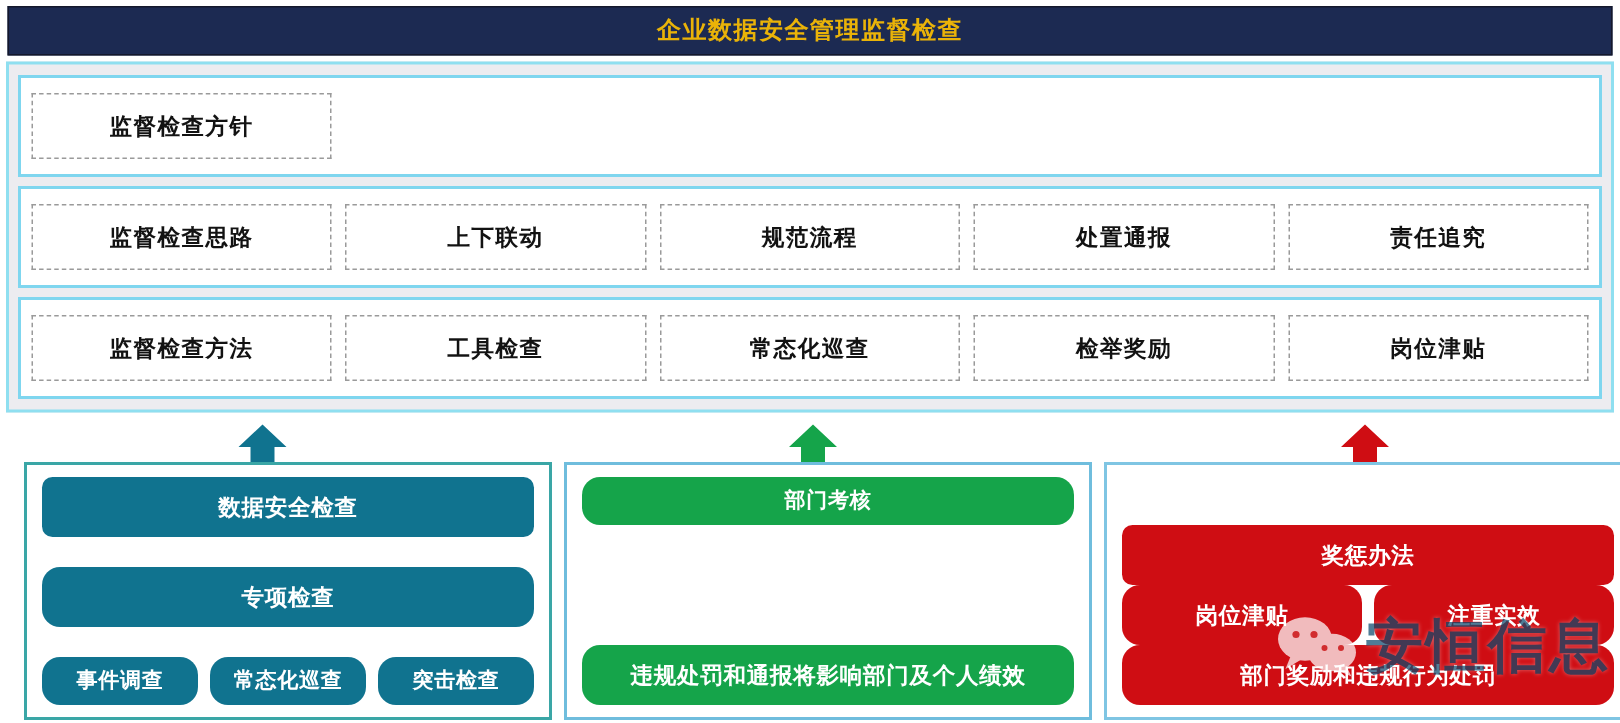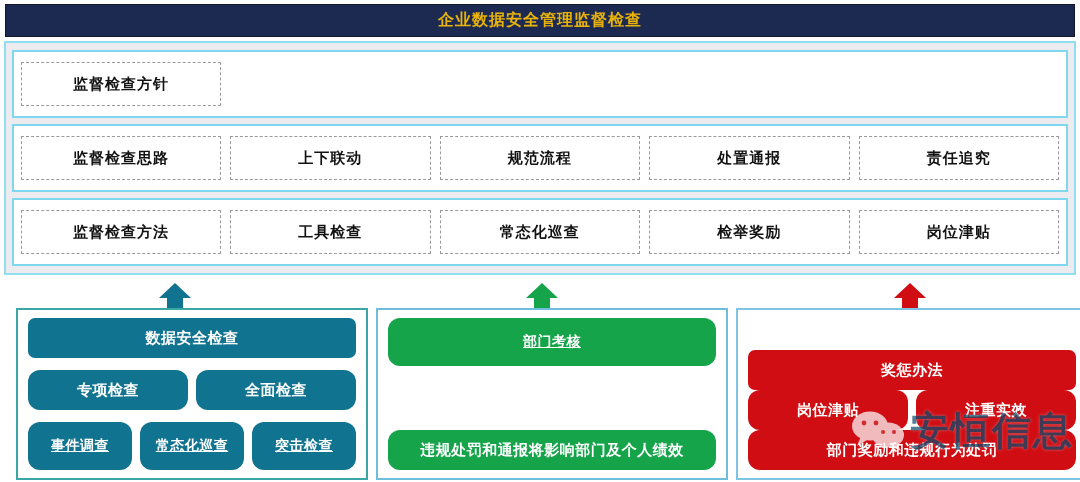--- a/index.html
+++ b/index.html
@@ -133,21 +133,21 @@
     display: flex;
     gap: 8px;
     width: 100%;
   }
   .chip-row .chip { flex: 1 1 0; border-radius: 12px; }
 
   .teal  .chip { background: #10738f; }
   .green .chip { background: #15a44a; }
   .red   .chip { background: #cf0d13; }
 
-  .chip.small { font-size: 14px; height: 48px; text-decoration: underline; }
+  .chip.small { font-size: 14px; height: 32px; }
 
   
   .watermark {
     position: absolute;
     right: 6px;
     bottom: 24px;
     display: flex;
     align-items: center;
     gap: 5px;
     opacity: .72;
@@ -208,21 +208,20 @@
       <polygon points="17,2 33,17 25,17 25,34 9,34 9,17 1,17" fill="#cf0d13"></polygon>
     </svg>
 </div>
 
 <div class="panels">
 
   <div class="panel teal">
     <div class="chip head">数据安全检查</div>
     <div class="chip-row">
       <div class="chip">专项检查</div>
-      <div class="chip">全面检查</div>
     </div>
     <div class="chip-row">
       <div class="chip small">事件调查</div>
       <div class="chip small">常态化巡查</div>
       <div class="chip small">突击检查</div>
     </div>
   </div>
 
   <div class="panel green">
     <div class="chip-row">

